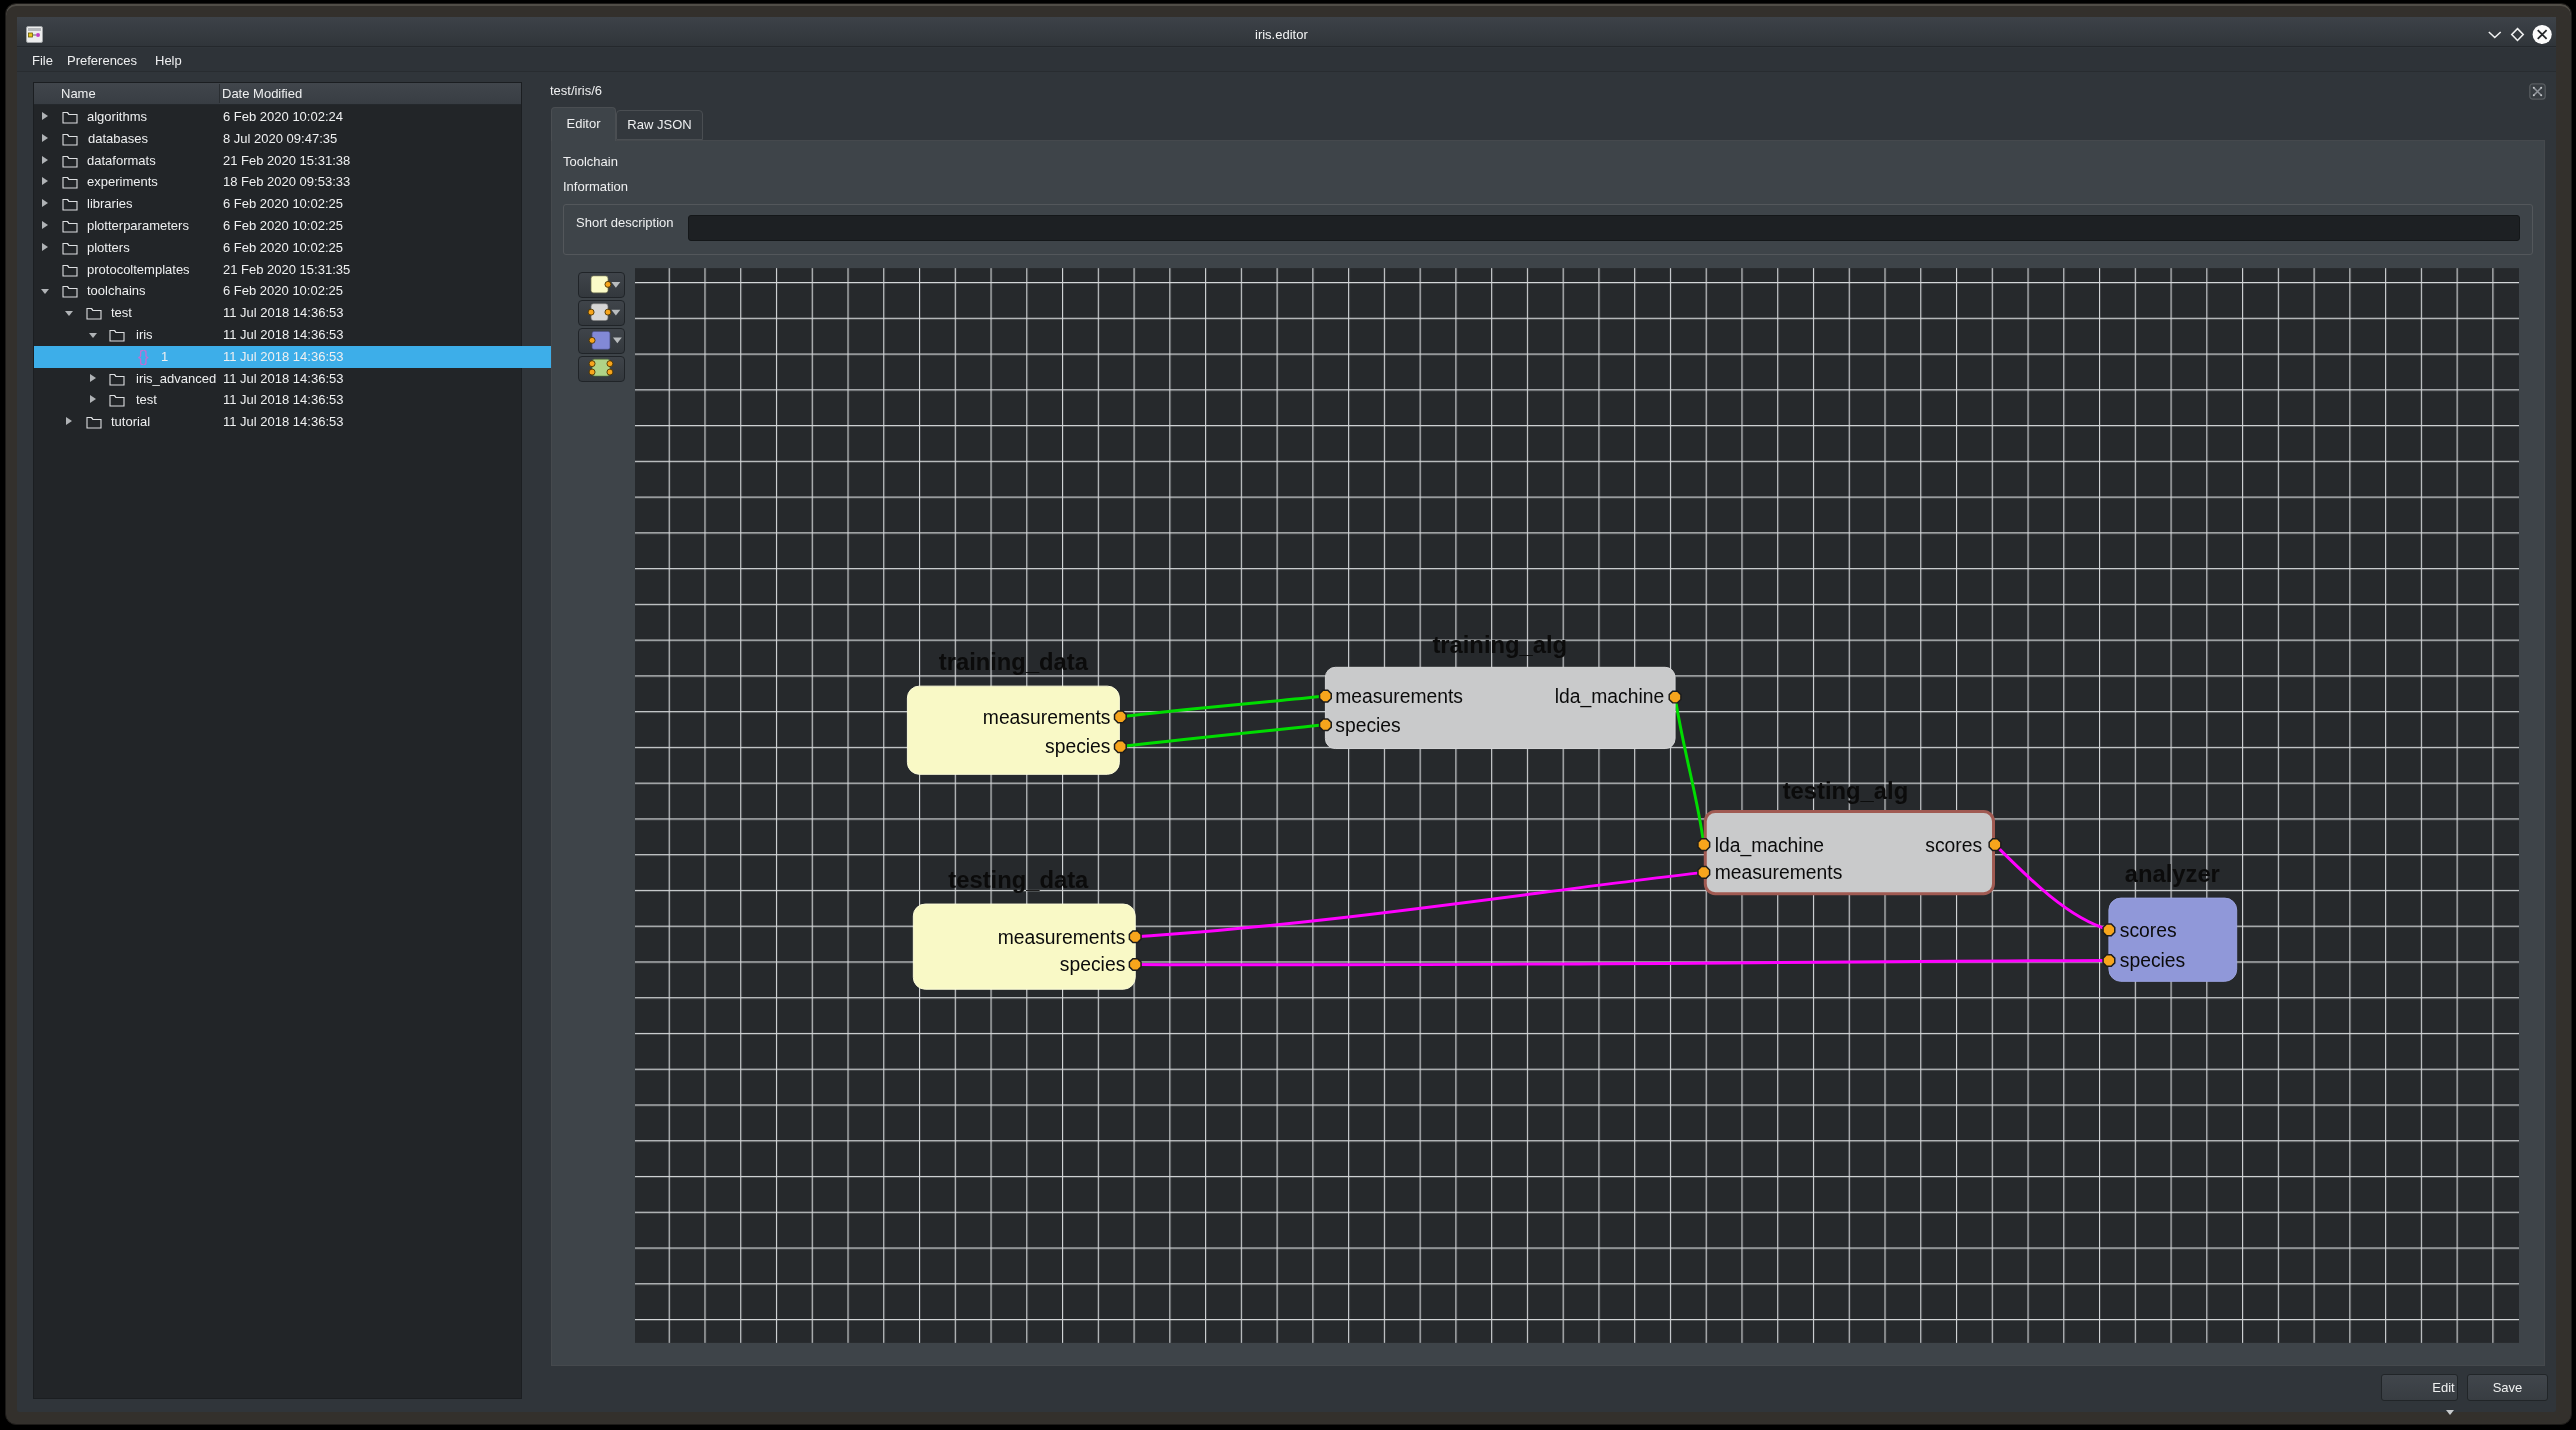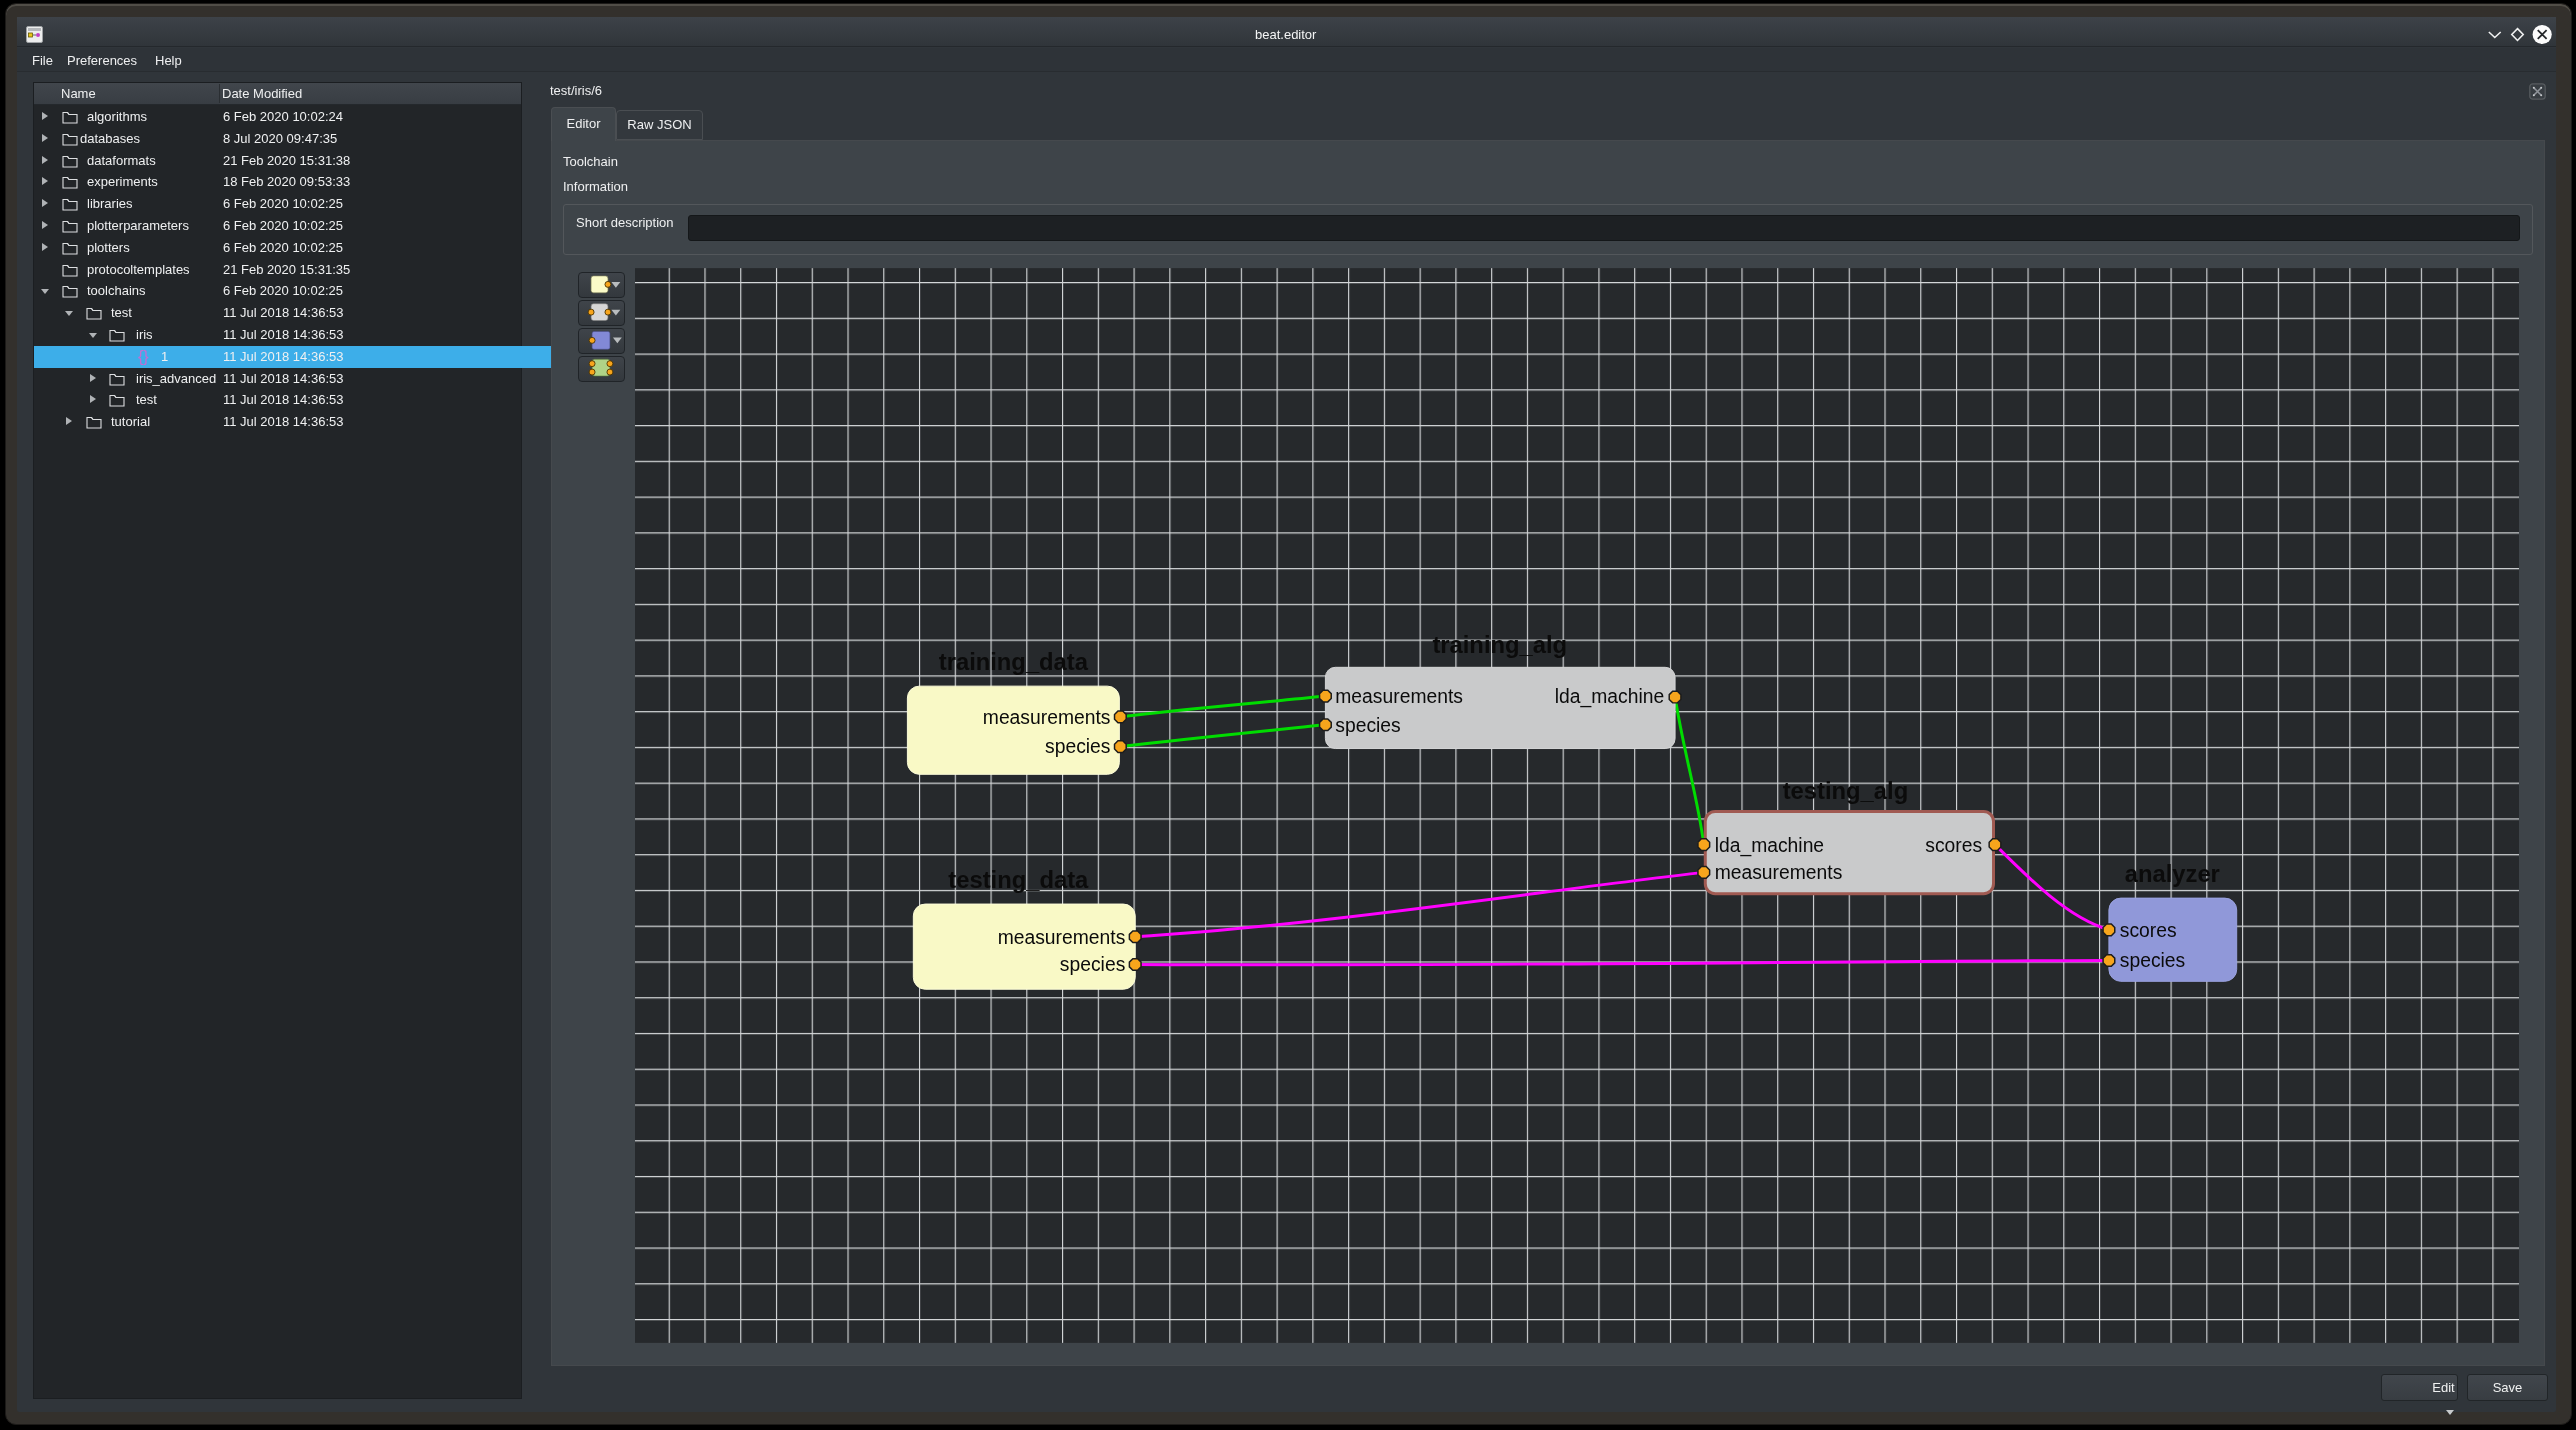--- a/index.html
+++ b/index.html
@@ -33,21 +33,21 @@
 .toolbtn { position:absolute; left:578px; width:47px; height:26px; background:linear-gradient(#3f444a,#33383d); border:1px solid #202428; border-radius:4px; }
 .btn { position:absolute; height:27px; background:linear-gradient(#41464c,#383d42); border:1px solid #212528; border-radius:3px; font-size:13px; color:#f0f1f1; text-align:center; line-height:25px; }
 .canvas-wrap { left:635px; top:268px; width:1884px; height:1075px; }
 </style>
 </head>
 <body>
 <div class="abs win"></div>
 <div class="abs win-inner"></div>
 <div class="abs titlebar"></div>
 <div class="abs" style="left:17px; top:48px; width:2539px; height:24px; background:#2e3338; border-bottom:1px solid #282c30;"></div>
-<div class="abs title-text">beat.editor</div>
+<div class="abs title-text">iris.editor</div>
 
 <svg class="abs" style="left:2477px; top:20px;" width="79" height="30" viewBox="0 0 80 30">
   <path d="M12 12 L18 17.5 L24 12" stroke="#f0f1f1" stroke-width="1.6" fill="none"></path>
   <path d="M41 8.5 L46.8 14.5 L41 20.5 L35.2 14.5 Z" stroke="#f0f1f1" stroke-width="1.6" fill="none"></path>
   <circle cx="66" cy="14.5" r="9.7" fill="#fcfcfc"></circle>
   <path d="M61.5 10 L70.5 19 M70.5 10 L61.5 19" stroke="#232629" stroke-width="1.8" fill="none"></path>
 </svg>
 
 <svg class="abs" style="left:26px; top:26px;" width="17" height="17" viewBox="0 0 17 17">
   <rect x="0.5" y="0.5" width="16" height="16" rx="1.5" fill="#eceded" stroke="#9fa2a5"></rect>
@@ -67,21 +67,21 @@
     <span class="sep"></span>
   </div>
 <div class="abs" id="rows" style="left:34px; top:106px; width:487px;">
     <div class="row " style="top:0px;"><span class="arr-r" style="left:8.4px;"></span><span style="left:28px;"><svg width="16" height="14" viewBox="0 0 16 14" style="left:28px; position:absolute; top:4px;">
           <path d="M1 2.5 h4.5 l1.5 2 h8 v8.5 h-14 z" fill="none" stroke="#dcdee0" stroke-width="1.1"></path>
           <path d="M1 2.5 h4.5 l1.5 2" fill="none" stroke="#dcdee0" stroke-width="1.1"></path>
         </svg></span><span class="rname" style="left:53px;">algorithms</span><span class="rdate">6 Feb 2020 10:02:24</span></div>
     <div class="row " style="top:22px;"><span class="arr-r" style="left:8.4px;"></span><span style="left:28px;"><svg width="16" height="14" viewBox="0 0 16 14" style="left:28px; position:absolute; top:4px;">
           <path d="M1 2.5 h4.5 l1.5 2 h8 v8.5 h-14 z" fill="none" stroke="#dcdee0" stroke-width="1.1"></path>
           <path d="M1 2.5 h4.5 l1.5 2" fill="none" stroke="#dcdee0" stroke-width="1.1"></path>
-        </svg></span><span class="rname" style="left:46px;">databases</span><span class="rdate">8 Jul 2020 09:47:35</span></div>
+        </svg></span><span class="rname" style="left:54px;">databases</span><span class="rdate">8 Jul 2020 09:47:35</span></div>
     <div class="row " style="top:44px;"><span class="arr-r" style="left:8.4px;"></span><span style="left:28px;"><svg width="16" height="14" viewBox="0 0 16 14" style="left:28px; position:absolute; top:4px;">
           <path d="M1 2.5 h4.5 l1.5 2 h8 v8.5 h-14 z" fill="none" stroke="#dcdee0" stroke-width="1.1"></path>
           <path d="M1 2.5 h4.5 l1.5 2" fill="none" stroke="#dcdee0" stroke-width="1.1"></path>
         </svg></span><span class="rname" style="left:53px;">dataformats</span><span class="rdate">21 Feb 2020 15:31:38</span></div>
     <div class="row " style="top:65px;"><span class="arr-r" style="left:8.4px;"></span><span style="left:28px;"><svg width="16" height="14" viewBox="0 0 16 14" style="left:28px; position:absolute; top:4px;">
           <path d="M1 2.5 h4.5 l1.5 2 h8 v8.5 h-14 z" fill="none" stroke="#dcdee0" stroke-width="1.1"></path>
           <path d="M1 2.5 h4.5 l1.5 2" fill="none" stroke="#dcdee0" stroke-width="1.1"></path>
         </svg></span><span class="rname" style="left:53px;">experiments</span><span class="rdate">18 Feb 2020 09:53:33</span></div>
     <div class="row " style="top:87px;"><span class="arr-r" style="left:8.4px;"></span><span style="left:28px;"><svg width="16" height="14" viewBox="0 0 16 14" style="left:28px; position:absolute; top:4px;">
           <path d="M1 2.5 h4.5 l1.5 2 h8 v8.5 h-14 z" fill="none" stroke="#dcdee0" stroke-width="1.1"></path>

